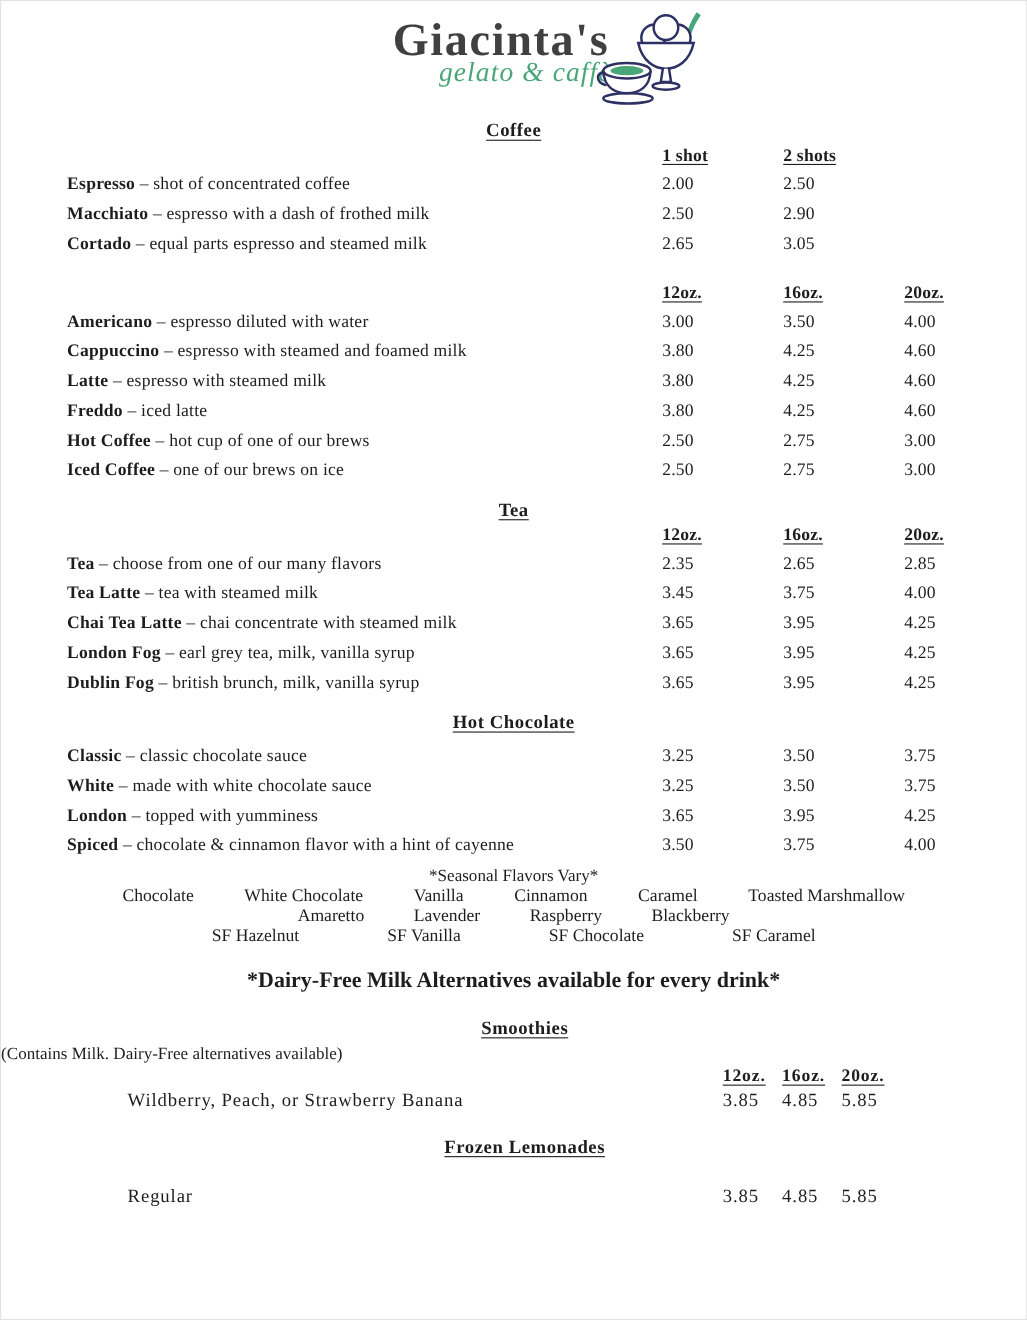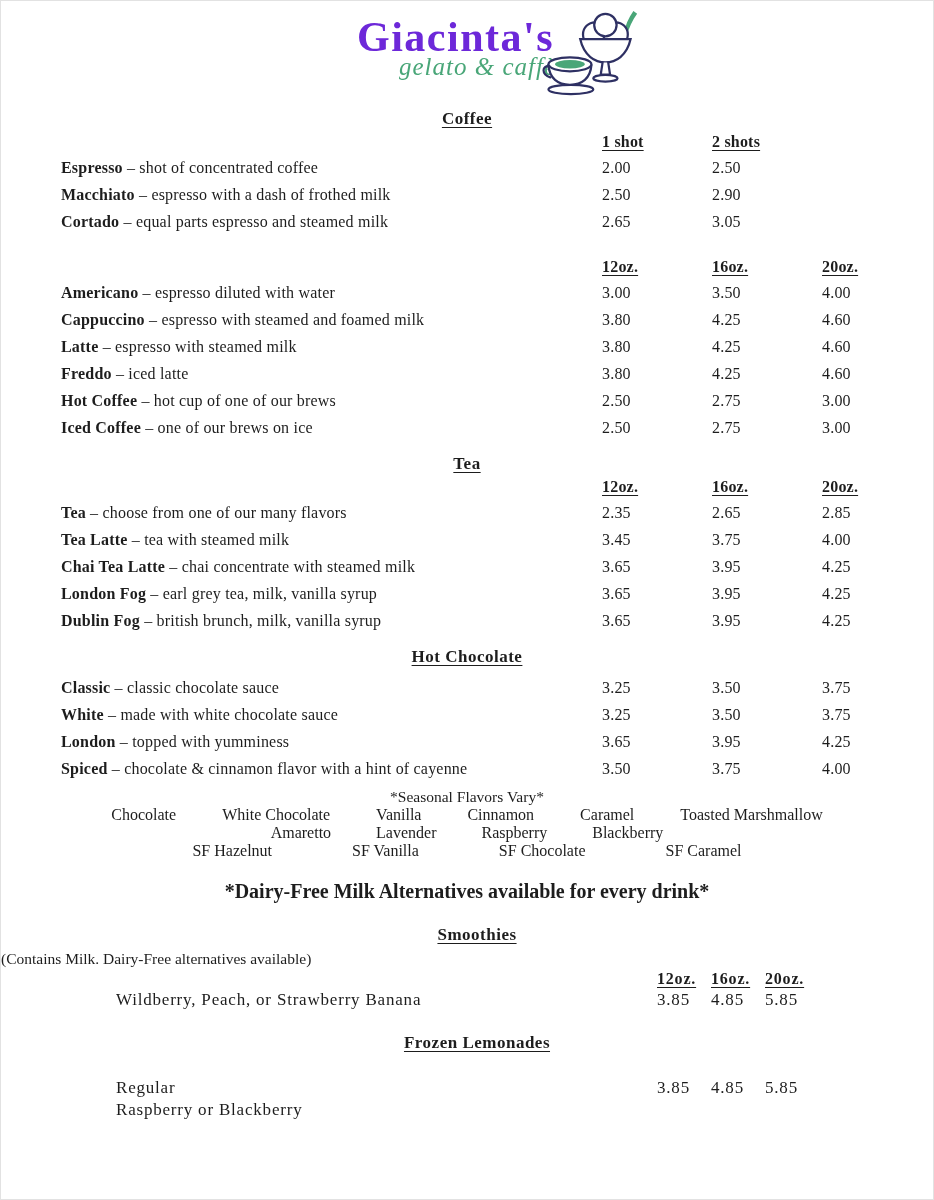--- a/index.html
+++ b/index.html
@@ -7,21 +7,21 @@
     width:934px; height:1200px; margin:0 auto; background:#ffffff;
     position:relative; box-sizing:border-box; border:1px solid #e2e2e2;
     font-family:"Liberation Serif", serif; color:#1d1d1d; overflow:hidden;
   }
 
   
   .logo { position:relative; height:102px; }
   .brand {
     position:absolute; left:356px; top:12px;
     font-size:42px; font-weight:bold; letter-spacing:1.5px;
-    color:#6d28d9;
+    color:#404040;
   }
   .tagline {
     position:absolute; left:398px; top:52px;
     font-size:25px; font-style:italic; letter-spacing:1px;
     color:#49a678;
   }
   .logo-art { position:absolute; left:540px; top:6px; }
 
   
   .section-title {
@@ -283,18 +283,15 @@
 
   <div class="section-title sm-title">Frozen Lemonades</div>
 
   <div class="sm-block fl-block">
     <div class="sm-row sm-item-row">
       <span class="sm-label">Regular</span>
       <span class="sm-col">3.85</span>
       <span class="sm-col">4.85</span>
       <span class="sm-col">5.85</span>
     </div>
-    <div class="sm-row sm-item-row">
-      <span class="sm-label">Raspberry or Blackberry</span>
-    </div>
   </div>
 
 </div>
 
 </body></html>

